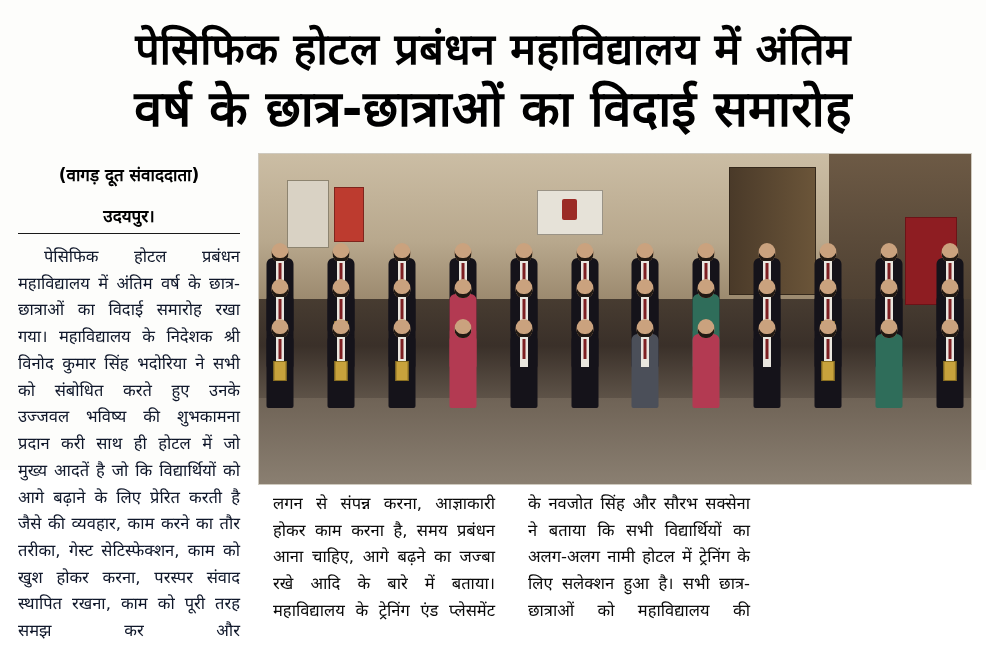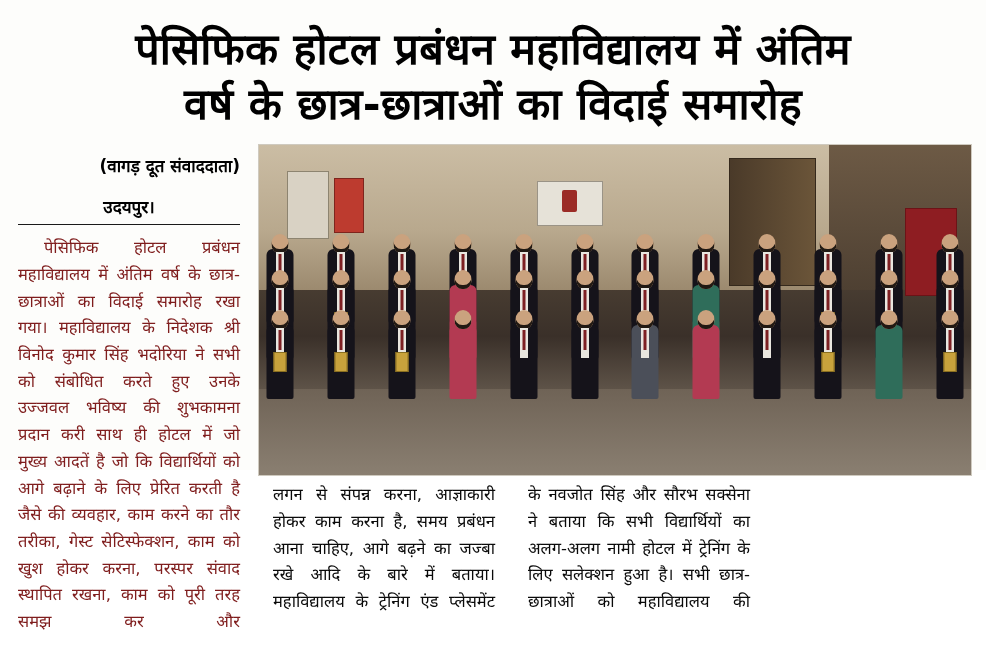--- a/index.html
+++ b/index.html
@@ -33,21 +33,21 @@
   .headline-line {
     font-family: "DejaVu Sans", sans-serif;
     font-weight: bold;
     font-size: 43px;
     line-height: 1.28;
     letter-spacing: 0.3px;
     color: #000000;
     white-space: nowrap;
   }
   .headline-line.l2 {
-    font-size: 43px;
+    font-size: 50px;
   }
 
   
   .body-area {
     position: relative;
     width: 986px;
     height: 420px;
     margin-top: 12px;
   }
 
@@ -55,21 +55,21 @@
   .left-col {
     position: absolute;
     left: 18px;
     top: 10px;
     width: 222px;
   }
   .byline {
     font-family: "DejaVu Sans", sans-serif;
     font-weight: bold;
     font-size: 17px;
-    text-align: right;
+    text-align: center;
     margin-bottom: 18px;
     color: #000;
   }
   .dateline {
     font-family: "DejaVu Sans", sans-serif;
     font-weight: bold;
     font-size: 17px;
     text-align: center;
     margin-bottom: 2px;
     color: #000;
@@ -78,21 +78,21 @@
     border: 0;
     border-top: 1px solid #1a1a1a;
     margin: 6px 0 10px 0;
   }
   .intro-text {
     font-family: "DejaVu Sans", sans-serif;
     font-size: 16.5px;
     line-height: 1.62;
     text-align: justify;
     text-align-last: justify;
-    color: #7f1d1d;
+    color: #0f172a;
     word-spacing: 1px;
   }
   .intro-text .indent {
     display: inline-block;
     width: 26px;
   }
 
   
   .photo-wrap {
     position: absolute;

